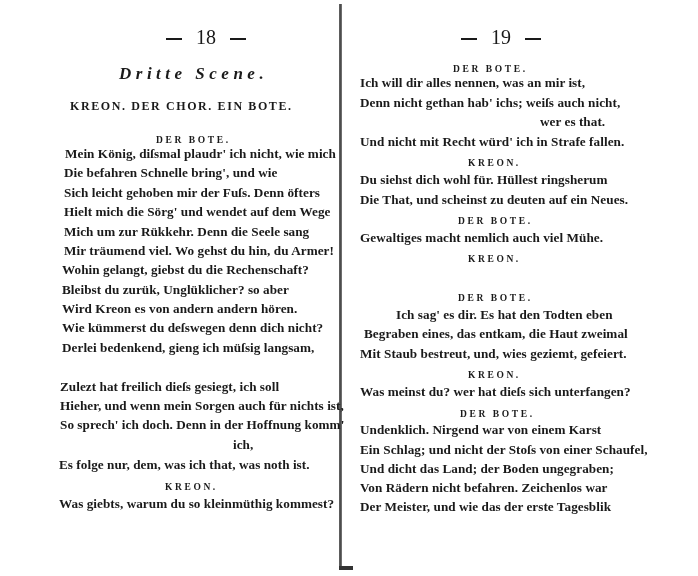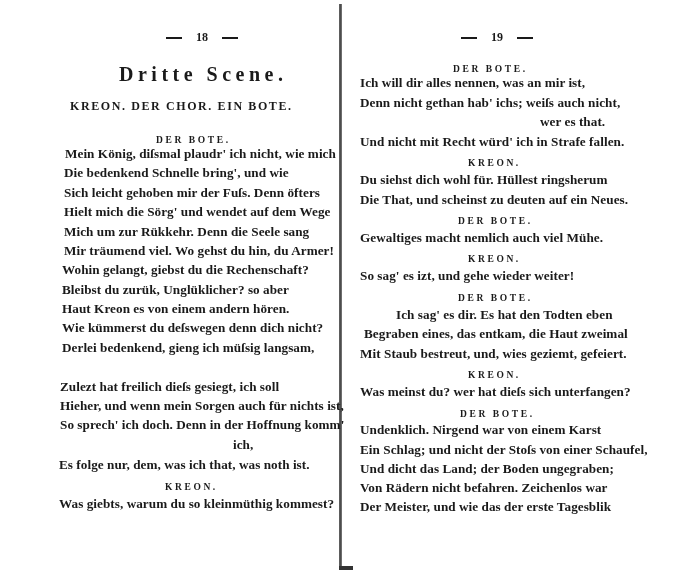--- a/index.html
+++ b/index.html
@@ -44,40 +44,41 @@
     .line {
       position: absolute;
       white-space: nowrap;
       font-size: 13.2px;
       line-height: 16px;
       font-weight: bold;
       letter-spacing: 0.05px;
     }
     .pagenum {
       position: absolute;
-      font-size: 12px;
-      font-weight: bold;
+      font-size: 20px;
+      font-weight: normal;
       line-height: 16px;
       white-space: nowrap;
     }
     .pagenum .dash {
       display: inline-block;
       width: 16px;
       height: 2px;
       background: #1a1a1a;
       vertical-align: middle;
       margin: 0 14px;
     }
     .title {
       position: absolute;
-      font-size: 20px;
+      font-size: 17px;
       font-weight: bold;
       letter-spacing: 4.5px;
       line-height: 20px;
       white-space: nowrap;
+      font-style: italic;
     }
     .cast {
       position: absolute;
       font-size: 12px;
       font-weight: bold;
       letter-spacing: 1.6px;
       line-height: 14px;
       white-space: nowrap;
     }
     .speaker {
@@ -97,28 +98,28 @@
 
 <div id="left-page" class="page">
   <div class="pagenum" style="left:152px; top:29px;">
     <span class="dash"></span><span>18</span><span class="dash"></span>
   </div>
   <div class="title" style="left:119px; top:64px;">Dritte Scene.</div>
   <div class="cast" style="left:70px; top:99px;">KREON.   DER CHOR.   EIN BOTE.</div>
   <div class="speaker" style="left:156px; top:134px;">DER BOTE.</div>
 
   <div class="line" style="left:65px; top:146px;">Mein König, diſsmal plaudr' ich nicht, wie mich</div>
-  <div class="line" style="left:64px; top:165px;">Die bedenkend Schnelle bring', und wie</div>
+  <div class="line" style="left:64px; top:165px;">Die befahren Schnelle bring', und wie</div>
   <div class="line" style="left:64px; top:185px;">Sich leicht gehoben mir der Fuſs.   Denn öfters</div>
   <div class="line" style="left:64px; top:204px;">Hielt mich die Sörg' und wendet auf dem Wege</div>
   <div class="line" style="left:64px; top:224px;">Mich um zur Rükkehr.   Denn die Seele sang</div>
   <div class="line" style="left:64px; top:243px;">Mir träumend viel.   Wo gehst du hin, du Armer!</div>
   <div class="line" style="left:62px; top:262px;">Wohin gelangt, giebst du die Rechenschaft?</div>
   <div class="line" style="left:62px; top:282px;">Bleibst du zurük, Unglüklicher? so aber</div>
-  <div class="line" style="left:62px; top:301px;">Haut Kreon es von einem andern hören.</div>
+  <div class="line" style="left:62px; top:301px;">Wird Kreon es von andern andern hören.</div>
   <div class="line" style="left:62px; top:320px;">Wie kümmerst du deſswegen denn dich nicht?</div>
   <div class="line" style="left:62px; top:340px;">Derlei bedenkend, gieng ich müſsig langsam,</div>
   <div class="line" style="left:60px; top:379px;">Zulezt hat freilich dieſs gesiegt, ich soll</div>
   <div class="line" style="left:60px; top:398px;">Hieher, und wenn mein Sorgen auch für nichts ist,</div>
   <div class="line" style="left:60px; top:417px;">So sprech' ich doch.  Denn in der Hoffnung komm'</div>
   <div class="line" style="left:233px; top:437px;">ich,</div>
   <div class="line" style="left:59px; top:457px;">Es folge nur, dem, was ich that, was noth ist.</div>
   <div class="speaker" style="left:165px; top:481px;">KREON.</div>
   <div class="line" style="left:59px; top:496px;">Was giebts, warum du so kleinmüthig kommest?</div>
 </div>
@@ -134,21 +135,20 @@
   <div class="line" style="left:17px; top:134px;">Und nicht mit Recht würd' ich in Strafe fallen.</div>
 
   <div class="speaker" style="left:125px; top:157px;">KREON.</div>
   <div class="line" style="left:17px; top:172px;">Du siehst dich wohl für.   Hüllest ringsherum</div>
   <div class="line" style="left:17px; top:192px;">Die That, und scheinst zu deuten auf ein Neues.</div>
 
   <div class="speaker" style="left:115px; top:215px;">DER BOTE.</div>
   <div class="line" style="left:17px; top:230px;">Gewaltiges macht nemlich auch viel Mühe.</div>
 
   <div class="speaker" style="left:125px; top:253px;">KREON.</div>
-  <div class="line" style="left:17px; top:268px;">So sag' es izt, und gehe wieder weiter!</div>
 
   <div class="speaker" style="left:115px; top:292px;">DER BOTE.</div>
   <div class="line" style="left:17px; top:307px;margin-left:36px;">Ich sag' es dir.   Es hat den Todten eben</div>
   <div class="line" style="left:21px; top:326px;text-align:center;">Begraben eines, das entkam, die Haut zweimal</div>
   <div class="line" style="left:17px; top:346px;">Mit Staub bestreut, und, wies geziemt, gefeiert.</div>
 
   <div class="speaker" style="left:125px; top:369px;">KREON.</div>
   <div class="line" style="left:17px; top:384px;">Was meinst du? wer hat dieſs sich unterfangen?</div>
 
   <div class="speaker" style="left:117px; top:408px;">DER BOTE.</div>

